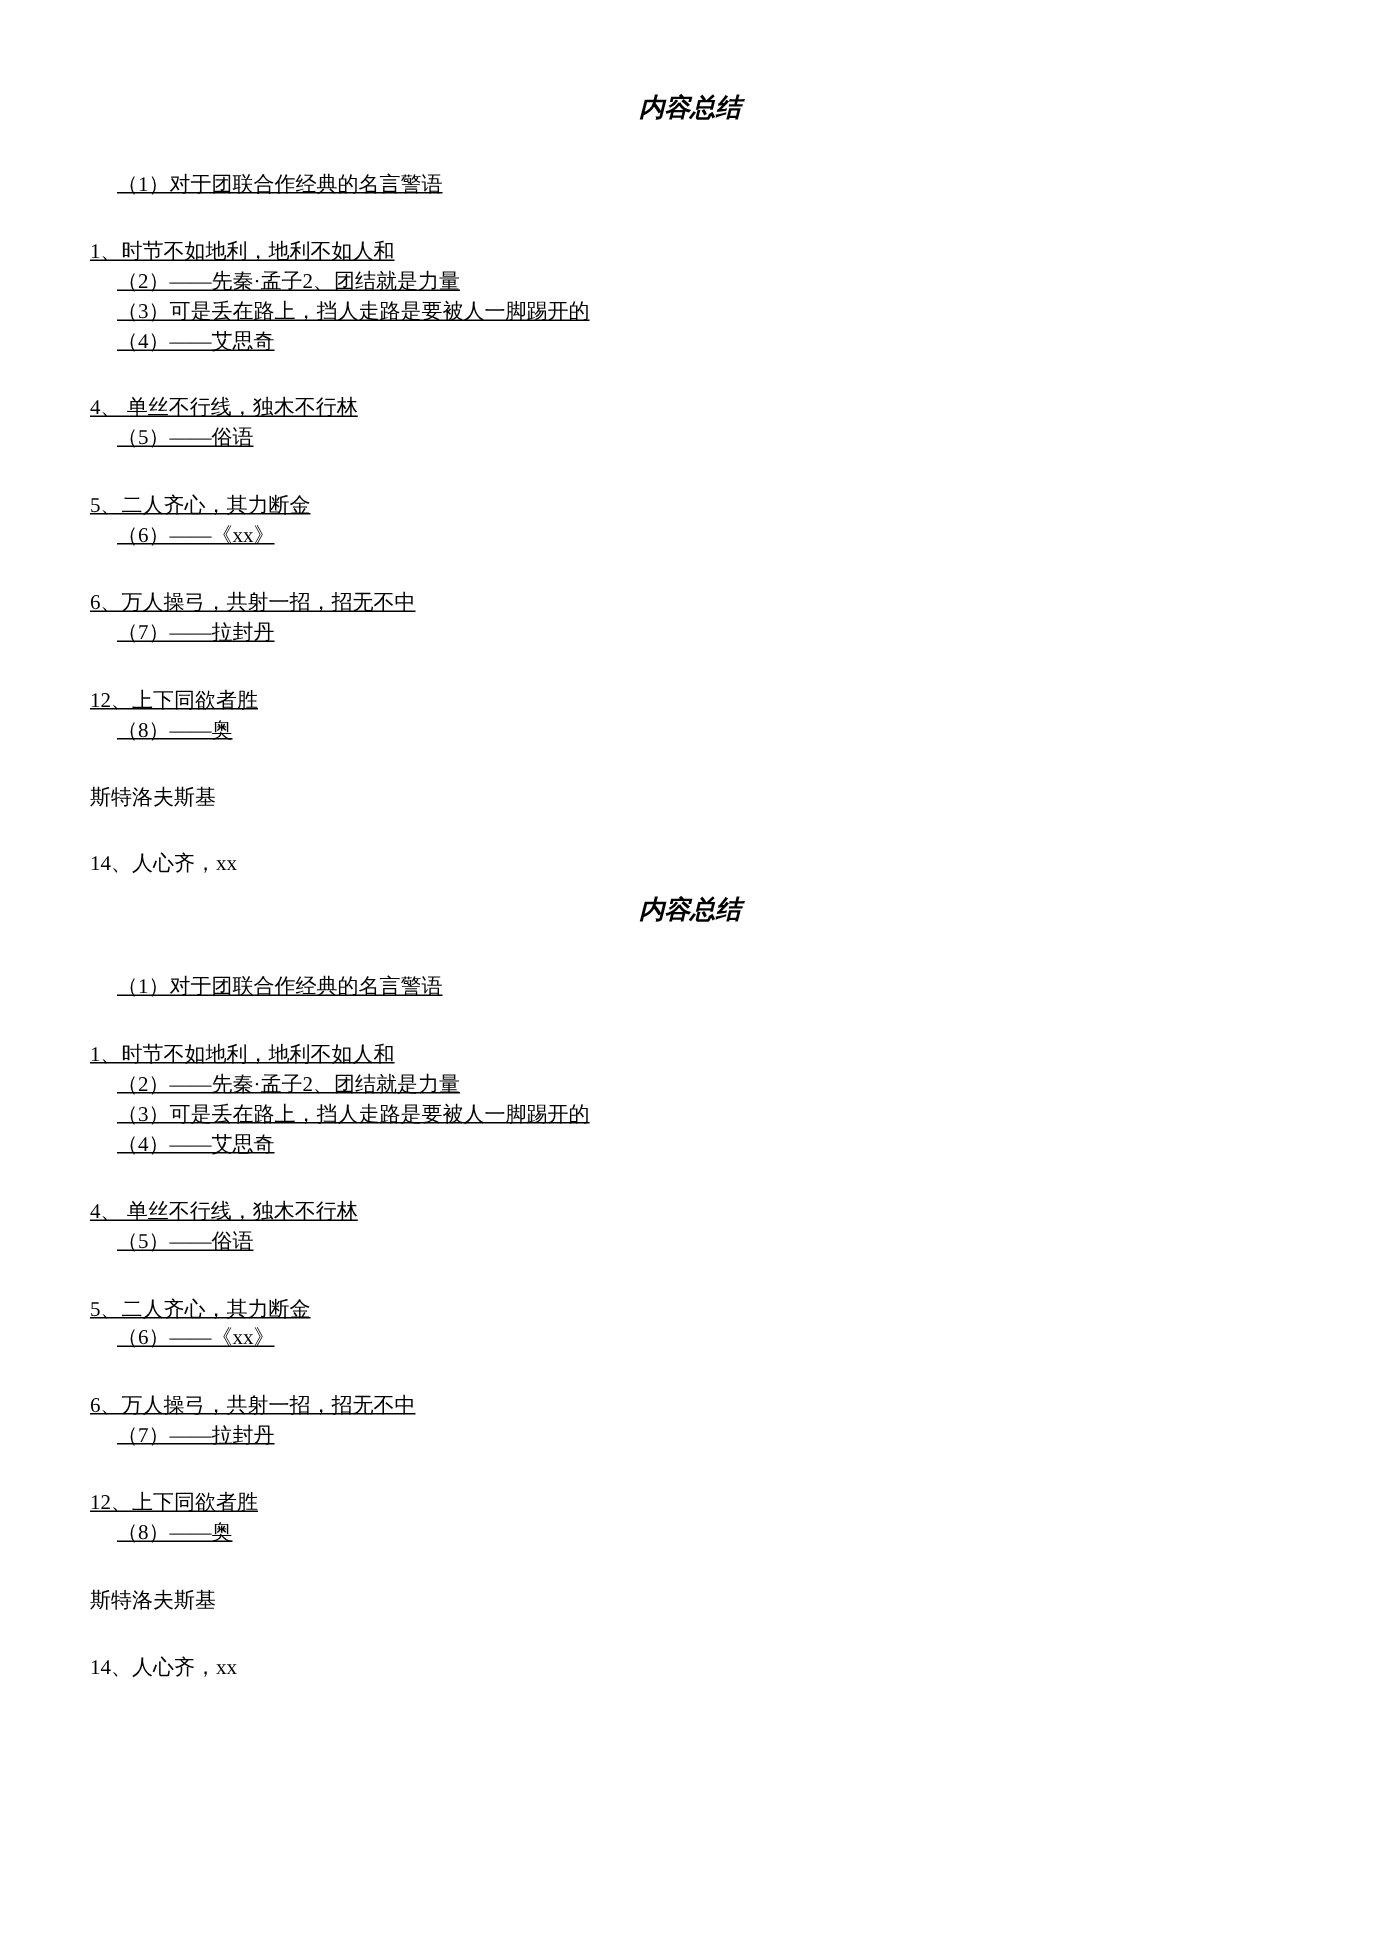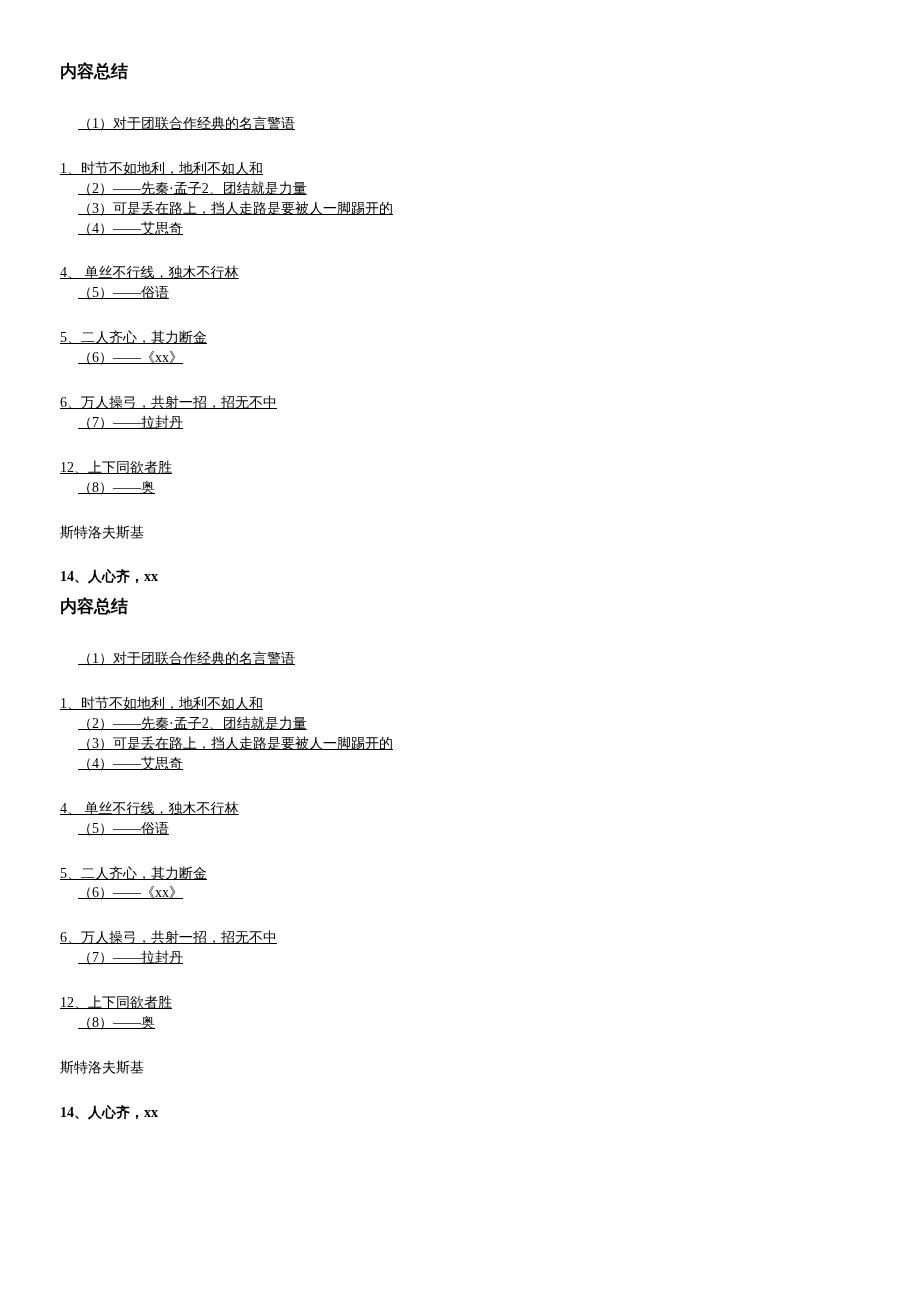--- a/index.html
+++ b/index.html
@@ -12,39 +12,40 @@
       background: #ffffff;
       font-family: "SimSun", "宋体", serif;
       color: #000000;
       font-size: 14px;
       padding: 60px 60px 100px 60px;
     }
     .title {
       font-family: "SimHei", "黑体", sans-serif;
       font-size: 17px;
       font-weight: bold;
+      text-align: center;
       margin-bottom: 32px;
+      font-style: italic;
     }
     .indent-1 {
       padding-left: 18px;
     }
     .line {
       line-height: 1.35;
       margin-bottom: 1px;
     }
     .group {
       margin-bottom: 26px;
       text-decoration: underline;
     }
     .sub-indent {
       padding-left: 18px;
     }
     .block-spacing {
       margin-top: 26px;
-      font-weight: bold;
     }
   </style>
 </head>
 <body>
 
 <div>
   <div class="title">内容总结</div>
   <div class="indent-1 group">
     <div class="line">（1）对于团联合作经典的名言警语</div>
   </div>

